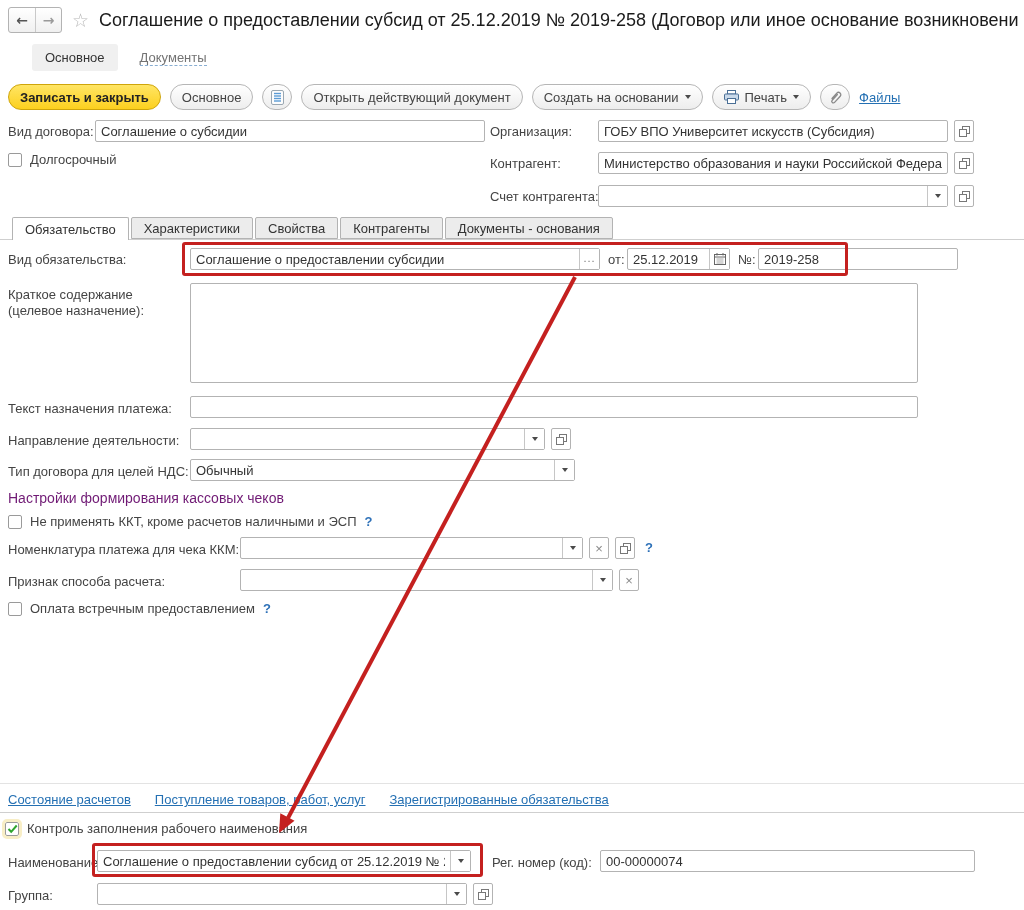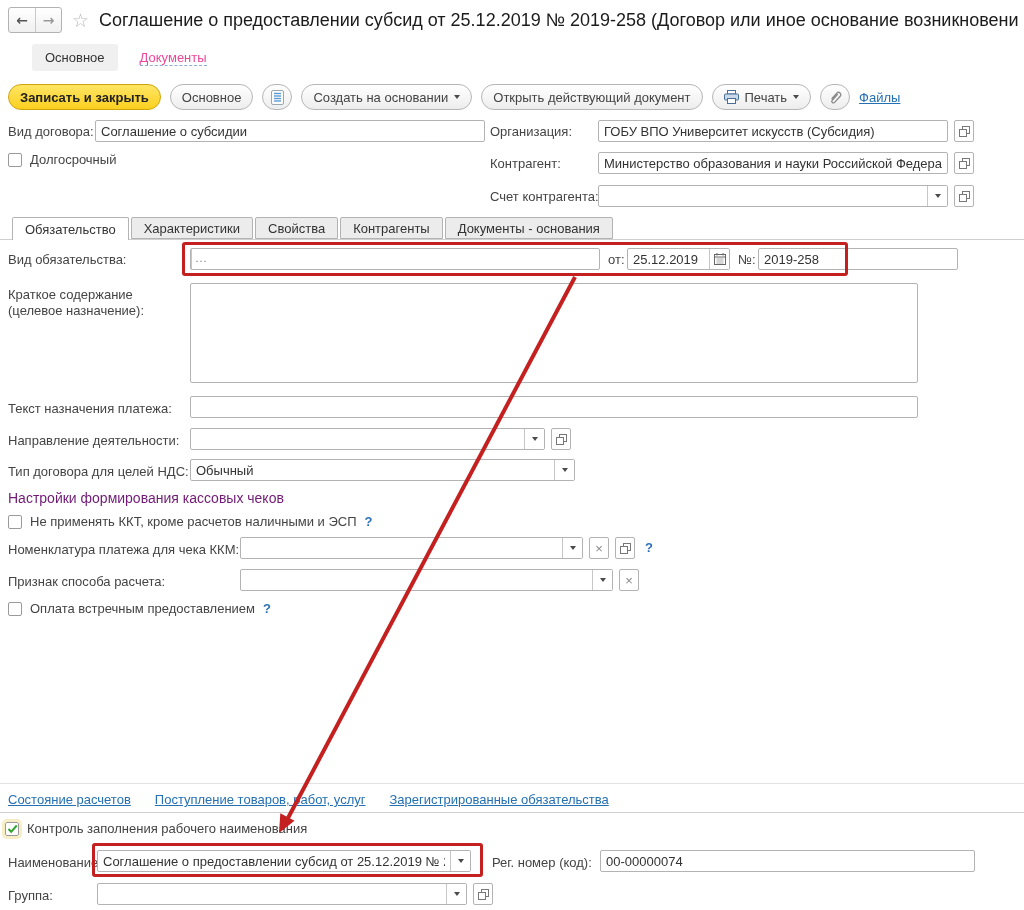--- a/index.html
+++ b/index.html
@@ -10,21 +10,21 @@
   .titlebar{position:absolute;left:8px;top:7px;display:flex;align-items:center;gap:10px;width:1010px;}
   .navgrp{display:flex;height:24px;border:1px solid #b3b3b3;border-radius:3px;overflow:hidden;background:linear-gradient(#fff,#f0f0f0);flex:none;}
   .navbtn{width:26px;border:0;background:transparent;font:bold 14px "DejaVu Sans",sans-serif;color:#555;cursor:pointer;padding:0;}
   .navbtn.fwd{border-left:1px solid #c9c9c9;color:#9a9a9a;}
   .star{font-size:19px;color:#b8b8b8;line-height:1;flex:none;cursor:pointer;}
   .title{margin:0;font-size:18px;font-weight:400;color:#1b1b1b;white-space:nowrap;overflow:hidden;flex:1;}
 
   
   .navtabs{position:absolute;left:8px;top:44px;display:flex;align-items:center;gap:22px;margin-left:24px;}
   .navtab{background:#f0f0f0;border-radius:3px;padding:6px 13px;color:#333;cursor:pointer;}
-  .navlink{color:#ec4899;border-bottom:1px dashed #89aed2;cursor:pointer;}
+  .navlink{color:#737373;border-bottom:1px dashed #89aed2;cursor:pointer;}
 
   
   .toolbar{position:absolute;left:8px;top:84px;display:flex;align-items:center;gap:9px;}
   .btn{height:26px;border:1px solid #b6b6b6;border-radius:13px;background:linear-gradient(#ffffff,#ededed);
        color:#444;font-family:inherit;font-size:13px;padding:0 11px;display:inline-flex;align-items:center;gap:6px;cursor:pointer;}
   .btn.primary{background:linear-gradient(#ffe564,#fcd01f);border-color:#cfa50a;color:#222;font-weight:700;}
   .btn.iconbtn{width:30px;padding:0;justify-content:center;}
   .caret{width:0;height:0;border-left:3.5px solid transparent;border-right:3.5px solid transparent;border-top:4px solid #4a4a4a;display:inline-block;}
   .filelink{color:#2470b3;text-decoration:underline;cursor:pointer;}
 
@@ -81,25 +81,25 @@
     <button class="btn">Основное</button>
     <button class="btn iconbtn">
       <svg width="13" height="15" viewBox="0 0 13 15">
         <rect x="0.5" y="0.5" width="12" height="14" rx="1.5" fill="#fdfdfd" stroke="#9aa7b2"></rect>
         <line x1="3" y1="3.5" x2="10" y2="3.5" stroke="#5b9bd5" stroke-width="1.4"></line>
         <line x1="3" y1="6" x2="10" y2="6" stroke="#5b9bd5" stroke-width="1.4"></line>
         <line x1="3" y1="8.5" x2="10" y2="8.5" stroke="#5b9bd5" stroke-width="1.4"></line>
         <line x1="3" y1="11" x2="10" y2="11" stroke="#5b9bd5" stroke-width="1.4"></line>
       </svg>
     </button>
+    <button class="btn">Открыть действующий документ</button>
     <button class="btn">
       <span>Создать на основании</span>
       <span class="caret"></span>
     </button>
-    <button class="btn">Открыть действующий документ</button>
     <button class="btn">
       <svg width="15" height="14" viewBox="0 0 15 14">
         <rect x="3.5" y="0.5" width="8" height="3.5" fill="#fff" stroke="#4a6f96"></rect>
         <rect x="0.5" y="4" width="14" height="6" rx="1" fill="#c9d9ea" stroke="#4a6f96"></rect>
         <rect x="3.5" y="8.5" width="8" height="5" fill="#fff" stroke="#4a6f96"></rect>
       </svg>
       <span>Печать</span>
       <span class="caret"></span>
     </button>
     <button class="btn iconbtn">
@@ -160,20 +160,21 @@
     <div class="tab active">Обязательство</div>
     <div class="tab">Характеристики</div>
     <div class="tab">Свойства</div>
     <div class="tab">Контрагенты</div>
     <div class="tab">Документы - основания</div>
   </div>
   <div class="hline" style="top:239px"></div>
 
   <span class="lbl" style="left:8px;top:252px">Вид обязательства:</span>
   <div class="fieldbox" style="left:190px;top:248px;width:410px">
+    <input value="Соглашение о предоставлении субсидии" style="">
     <span class="seg dots">...</span>
   </div>
   <span class="lbl" style="left:608px;top:252px">от:</span>
   <div class="fieldbox" style="left:627px;top:248px;width:103px">
     <input value="25.12.2019" style="">
     <span class="seg">
       <svg width="12" height="12" viewBox="0 0 12 12">
         <rect x="0.5" y="1.5" width="11" height="10" fill="none" stroke="#666"></rect>
         <line x1="0.5" y1="4" x2="11.5" y2="4" stroke="#666"></line>
         <line x1="3" y1="0" x2="3" y2="2.5" stroke="#666"></line>

